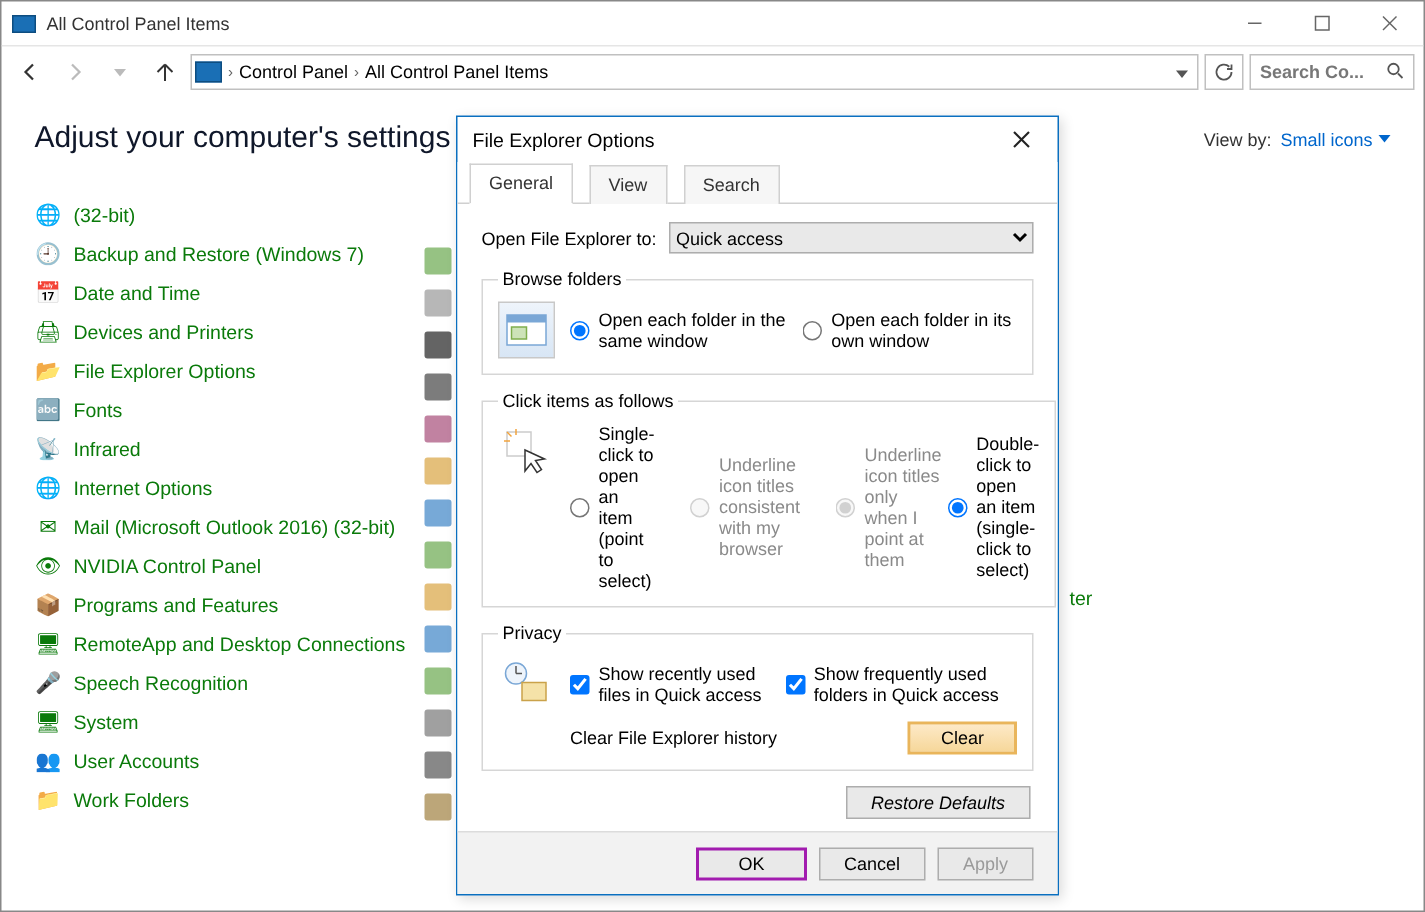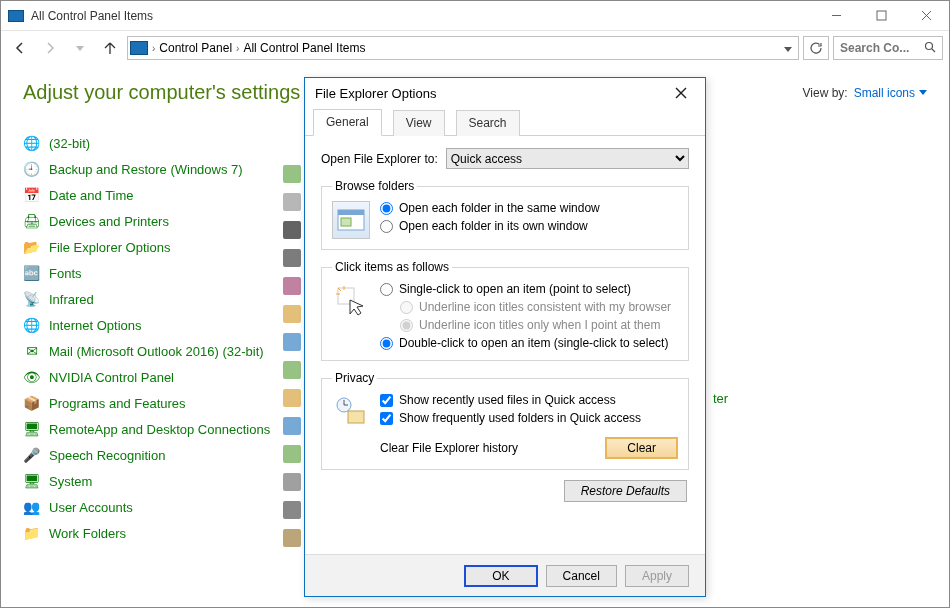--- a/index.html
+++ b/index.html
@@ -21,21 +21,21 @@
   .addrbox .crumb { display: flex; align-items: center; gap: 4px; color: #000; }
   .addrbox .chev { color: #666; font-size: 10px; }
   .addr-icon { width: 18px; height: 14px; background: #1a6fb5; border: 1px solid #0d4d80; display: inline-block; }
   .refreshbox { width: 26px; height: 24px; border: 1px solid #c0c0c0; display: flex; align-items: center; justify-content: center; color: #555; }
   .searchbox { width: 110px; height: 24px; border: 1px solid #c0c0c0; display: flex; align-items: center; font-size: 12px; color: #777; padding: 0 6px; gap: 4px; font-weight: bold; }
   .searchbox .mag { color: #555; }
 
   
   .content { position: relative; padding: 16px 22px 0 22px; height: calc(100% - 64px); }
   .hdrrow { display: flex; align-items: center; justify-content: space-between; }
-  .hdr-title { color: #4d7c0f; font-size: 20px; }
+  .hdr-title { color: #0f172a; font-size: 20px; }
   .viewby { font-size: 12px; display: flex; align-items: center; gap: 6px; color: #333; }
   .viewby .link { color: #0066cc; display: flex; align-items: center; gap: 4px; }
 
   
   .cpitems { margin-top: 30px; display: flex; flex-direction: column; gap: 8px; font-size: 13px; }
   .cpitem { display: flex; align-items: center; gap: 8px; color: #0a7a0a; }
   .cpicon { width: 18px; height: 18px; display: flex; align-items: center; justify-content: center; font-size: 14px; }
 
   
   .midicons { position: absolute; left: 282px; top: 100px; width: 22px; display: flex; flex-direction: column; gap: 10px; }
@@ -51,28 +51,28 @@
   .dtabs { height: 28px; display: flex; align-items: flex-end; padding: 0 8px; background: #fff; border-bottom: 1px solid #d0d0d0; gap: 11px; }
   .dtab { font-size: 12px; padding: 5px 12px 6px; border: 1px solid #d0d0d0; border-bottom: none; background: #f6f6f6; color: #333; position: relative; top: 1px; }
   .dtab.active { background: #fff; border-bottom: 1px solid #fff; }
   .dbody { flex: 1; padding: 12px 16px 8px; background: #fff; font-size: 12px; color: #000; overflow: hidden; }
   .openrow { display: flex; align-items: center; gap: 8px; margin-bottom: 10px; }
   .openrow select { flex: 1; height: 21px; font-size: 12px; border: 1px solid #adadad; background: #e9e9e9; }
   fieldset.grp { border: 1px solid #d6d6d6; padding: 8px 10px 10px 10px; margin: 0 0 10px 0; }
   fieldset.grp legend { font-size: 12px; padding: 0 3px; color: #000; }
   .grprow { display: flex; gap: 10px; }
   .grpicon { width: 38px; height: 38px; border: 1px solid #c8c8c8; background: linear-gradient(#eef4fb,#d8e6f5); flex-shrink: 0; display: flex; align-items: center; justify-content: center; }
-  .grpopts { display: flex; flex-direction: column; gap: 4px; }
+  .grpopts { display: flex; flex-direction: row; gap: 4px; }
   .opt { display: flex; align-items: center; gap: 6px; font-size: 12px; }
   .opt.sub { padding-left: 20px; color: #8a8a8a; }
   .opt input[type=radio], .opt input[type=checkbox] { margin: 0; }
   .privacy-actions { display: flex; align-items: center; justify-content: space-between; padding-left: 48px; margin-top: 6px; }
   .btn { height: 22px; padding: 0 16px; font-size: 12px; border: 1px solid #adadad; background: #e9e9e9; display: inline-flex; align-items: center; }
   .btn.highlight { border: 2px solid #e9b55b; background: linear-gradient(#fde9c7,#f6d79a); padding: 0 20px; }
-  .btn.primary { border: 2px solid #1d4ed8; background: #e9e9e9; padding: 0 26px; }
+  .btn.primary { border: 2px solid #a21caf; background: #e9e9e9; padding: 0 26px; }
   .btn.disabled { color: #9a9a9a; }
   .restore-row { display: flex; justify-content: flex-end; margin-top: 4px; padding-right: 2px; font-style: italic; }
   .dlg-buttons { height: 42px; display: flex; align-items: center; justify-content: flex-end; gap: 8px; padding: 0 16px; background: #f2f2f2; border-top: 1px solid #dcdcdc; }
 
   .arrow-down { width: 0; height: 0; border-left: 4px solid transparent; border-right: 4px solid transparent; border-top: 5px solid currentColor; display: inline-block; }
   .chev-r::after { content: "›"; }
   .cp-mon { width: 16px; height: 12px; background: #1a6fb5; border: 1px solid #0d4d80; display: inline-block; }
 
   .addrbox .dd { margin-left: auto; color: #555; padding-right: 4px; }
 </style>

